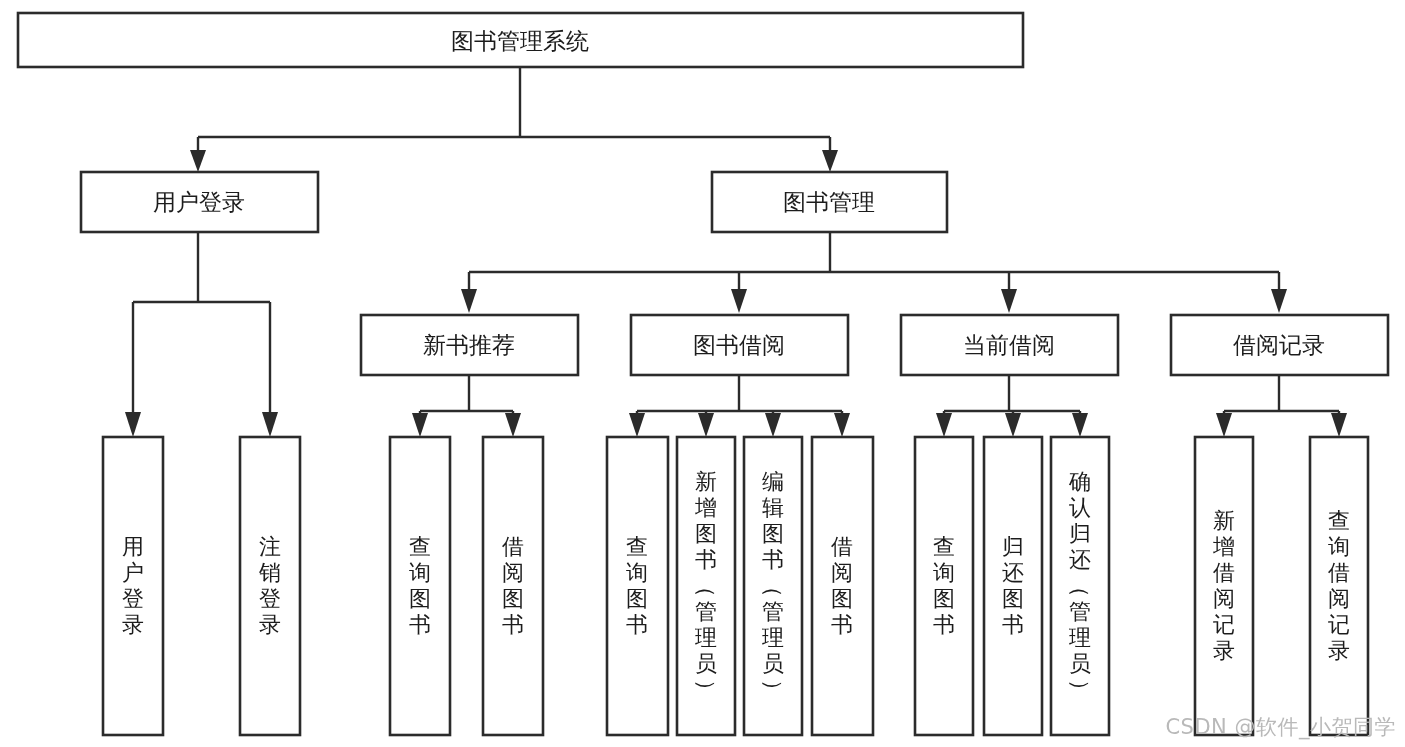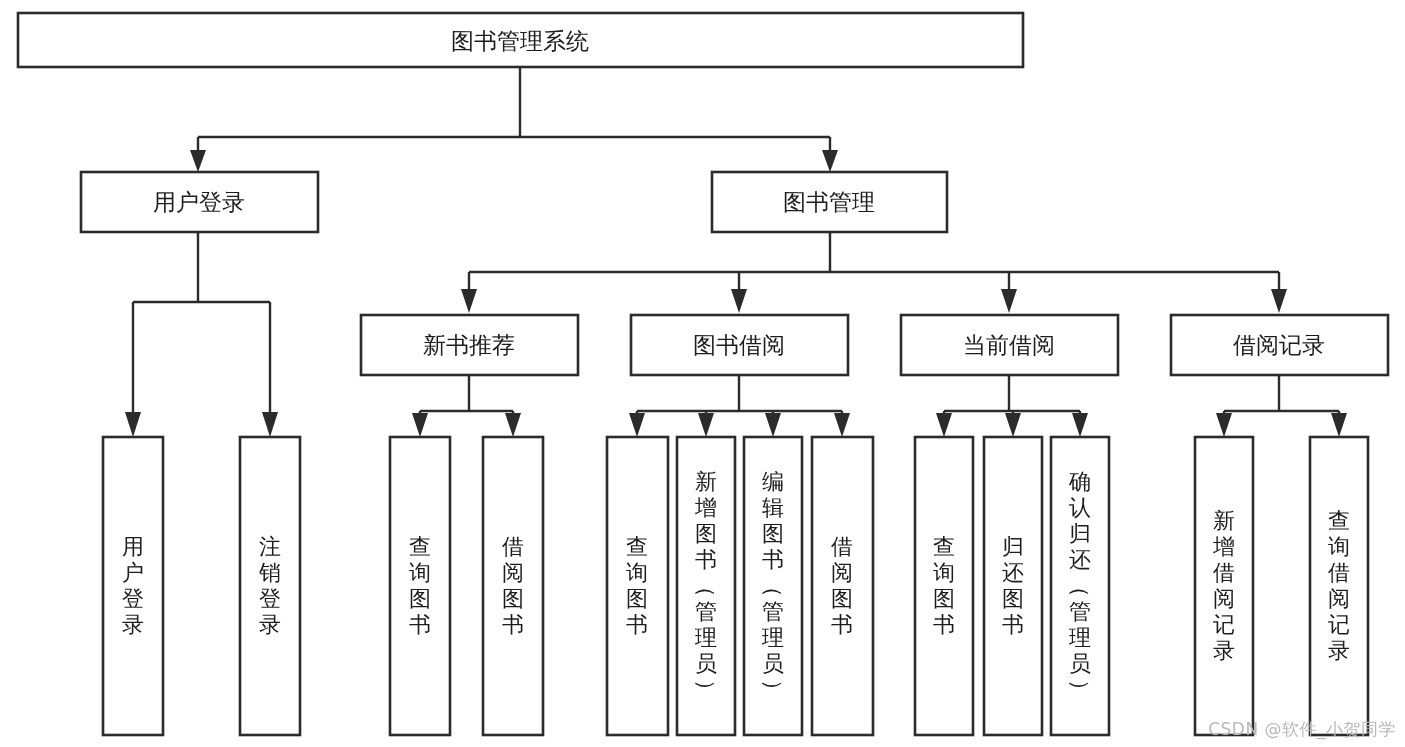--- a/index.html
+++ b/index.html
@@ -44,21 +44,21 @@
   }
   .arrow-head {
     fill: #2b2b2b;
     stroke: none;
   }
   .watermark {
     position: absolute;
     right: 9px;
     bottom: 6px;
     font-family: "DejaVu Sans", "Liberation Sans", sans-serif;
-    font-size: 17px;
+    font-size: 21px;
     color: #b9b9b9;
     letter-spacing: 0.5px;
     white-space: nowrap;
     user-select: none;
     text-align: center;
   }
 </style>
 </head>
 <body>
 

